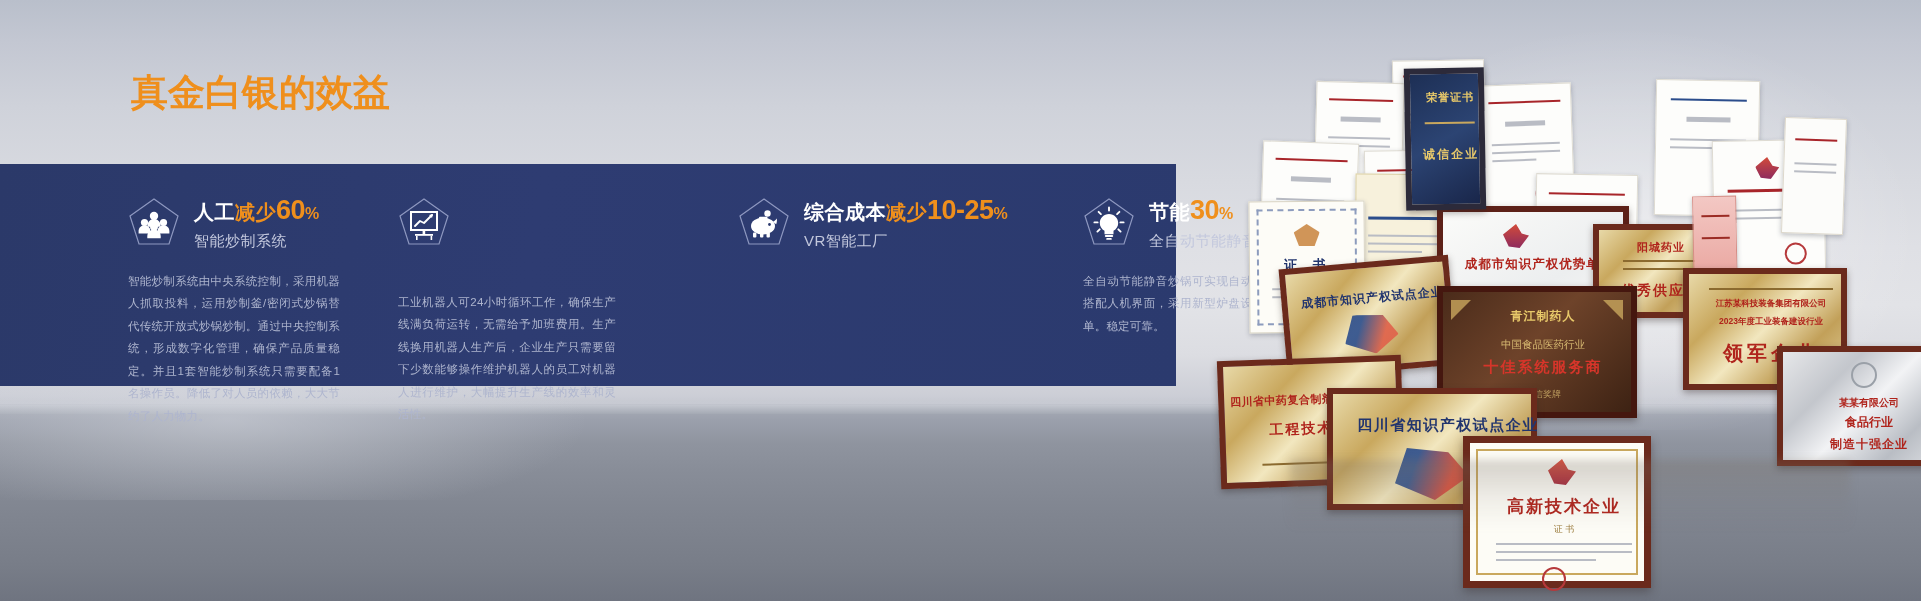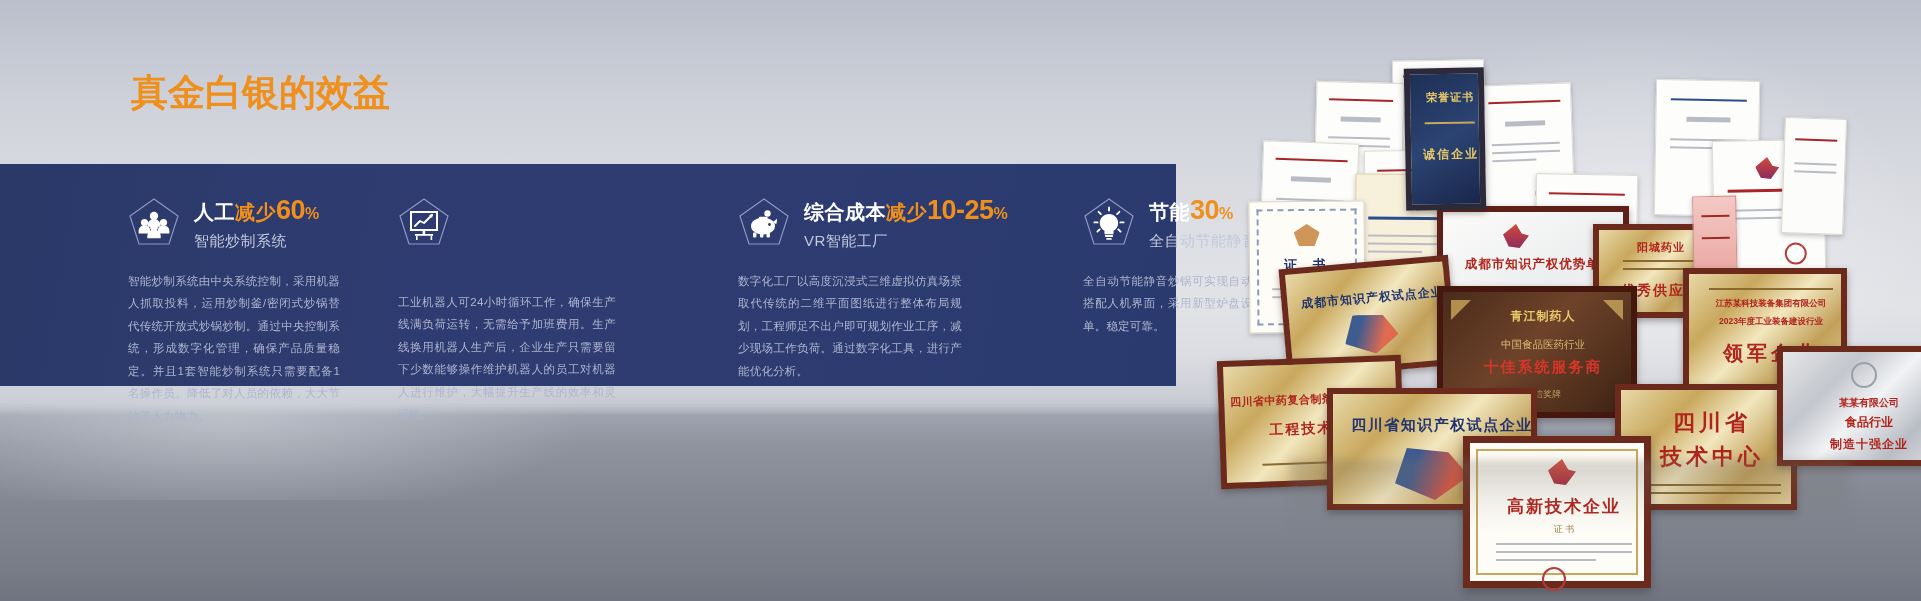--- a/index.html
+++ b/index.html
@@ -204,21 +204,20 @@
             <circle cx="31.5" cy="27.5" r="1.4" fill="#2c3a6e"></circle>
           </svg>
         </span>
         <div class="head-text">
           <div class="stat-line">
             <span class="stat-a">综合成本</span><span class="stat-b">减少</span><span class="stat-n">10-25</span><span class="stat-p">%</span>
           </div>
           <div class="sub-line">VR智能工厂</div>
         </div>
       </div>
-      <div class="body-text">数字化工厂以高度沉浸式三维虚拟仿真场景取代传统的二维平面图纸进行整体布局规划，工程师足不出户即可规划作业工序，减少现场工作负荷。通过数字化工具，进行产能优化分析。</div>
     </div>
 
     <div class="col col-4">
       <div class="col-head">
         <span class="pent">
           <svg width="52" height="50" viewBox="0 0 52 50">
             <polygon points="26,2 50,19 41,47 11,47 2,19" fill="none" stroke="#8e98c0" stroke-width="1.2"></polygon>
             <g fill="#ffffff">
               <path d="M26 17c-5.1 0-9.2 4-9.2 9 0 3.4 1.9 6.3 4.7 7.8v3.4h9v-3.4c2.8-1.5 4.7-4.4 4.7-7.8 0-5-4.1-9-9.2-9z"></path>
               <rect x="21.8" y="38" width="8.4" height="2" rx="1"></rect>
@@ -394,32 +393,26 @@
     <div class="cert-title txt-red" style="left:0; top:66px; width:164px; font-size:20px; letter-spacing:4px;">领军企业</div>
   </div>
 
   <div class="cert plaque plaque-gold" style="left:4px; top:312px; width:184px; height:128px; border-color:#6b2a1c; transform:rotate(-2deg);">
     <div class="cert-title txt-red" style="left:0; top:28px; width:184px; font-size:11px; letter-spacing:.5px;">四川省中药复合制剂技术研究中心</div>
     <div class="cert-title txt-red" style="left:0; top:56px; width:184px; font-size:14px; letter-spacing:2px;">工程技术研究</div>
     <div class="cert-ink" style="left:36px;top:98px;width:112px;height:1.6px;background:#8b6a2f;"></div>
   </div>
 
   <div class="cert plaque plaque-gold" style="left:112px; top:342px; width:210px; height:122px; border-color:#6b2a1c;">
-    <div class="cert-title txt-navy" style="left:4px; top:22px; width:210px; font-size:15px; letter-spacing:1.5px;">四川省知识产权试点企业</div>
+    <div class="cert-title txt-navy" style="left:10px; top:22px; width:210px; font-size:15px; letter-spacing:1.5px;">四川省知识产权试点企业</div>
     <div style="position:absolute; left:62px; top:54px; width:74px; height:52px;
                 background:linear-gradient(110deg,#2b4d8c 28%,#d9483a 72%);
                 clip-path:polygon(16% 0,72% 8%,100% 54%,54% 100%,0 68%); opacity:.9;"></div>
   </div>
 
-  <div class="cert plaque plaque-gold" style="left:400px; top:338px; width:182px; height:126px; border-color:#6b2a1c;">
-    <div class="cert-title txt-red" style="left:0; top:18px; width:182px; font-size:22px; letter-spacing:4px;">四川省</div>
-    <div class="cert-title txt-red" style="left:0; top:52px; width:182px; font-size:22px; letter-spacing:4px;">技术中心</div>
-    <div class="cert-ink" style="left:22px;top:94px;width:138px;height:1.6px;background:#8b6a2f;"></div>
-    <div class="cert-ink" style="left:22px;top:102px;width:138px;height:1.6px;background:#8b6a2f;"></div>
-  </div>
 
   <div class="cert plaque plaque-silver" style="left:562px; top:300px; width:172px; height:120px; border-color:#6b2a1c;">
     <div class="cert-seal" style="left:68px;top:10px;width:26px;height:26px;border:2px solid #9aa0a8;"></div>
     <div class="cert-title txt-red" style="left:0; top:44px; width:172px; font-size:10px;">某某有限公司</div>
     <div class="cert-title txt-red" style="left:0; top:62px; width:172px; font-size:12px;">食品行业</div>
     <div class="cert-title txt-red" style="left:0; top:84px; width:172px; font-size:12px; letter-spacing:1px;">制造十强企业</div>
   </div>
 
   <div class="cert" style="left:248px; top:390px; width:188px; height:152px; background:#fdfcf6;
               border:7px solid #6b2a1c; box-shadow:0 4px 9px rgba(55,45,45,.42);">

